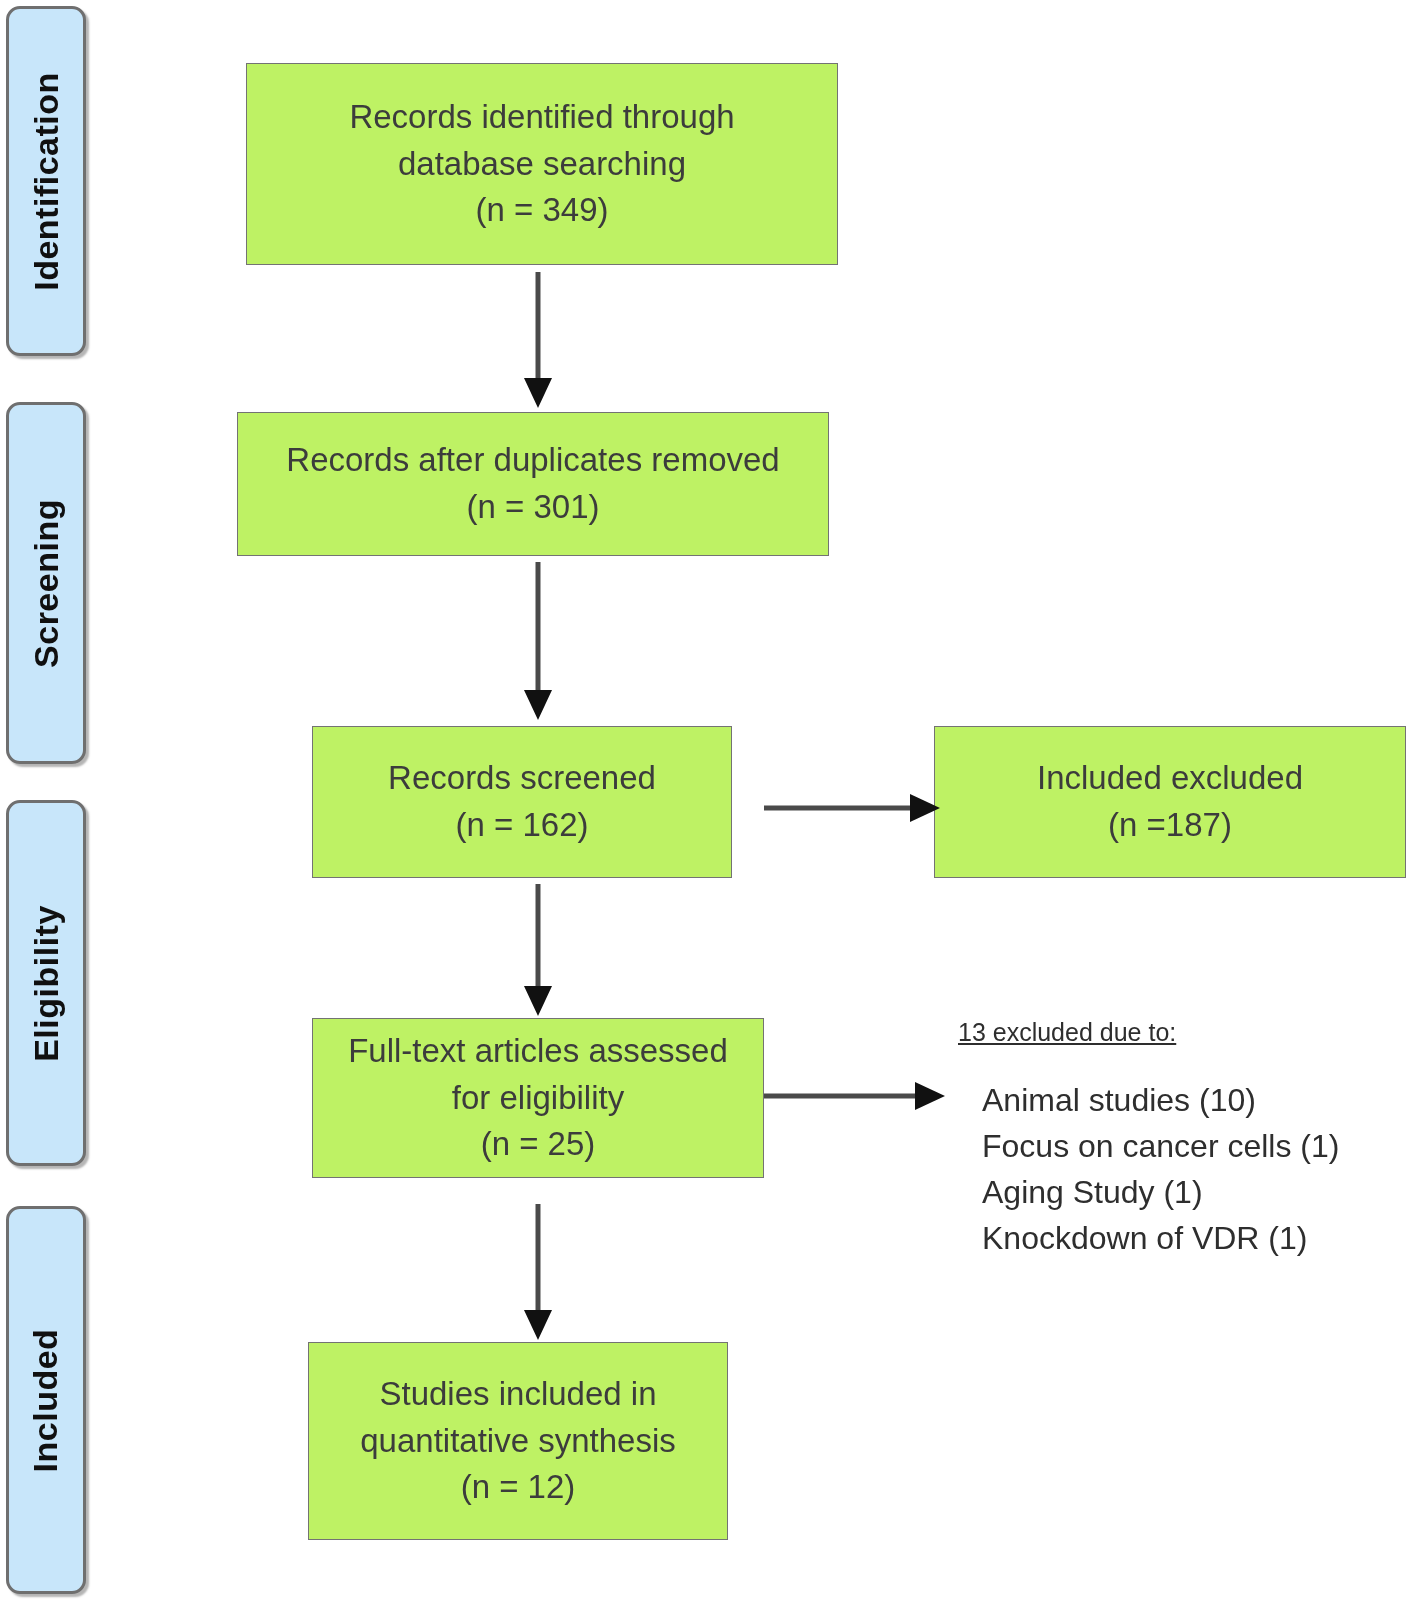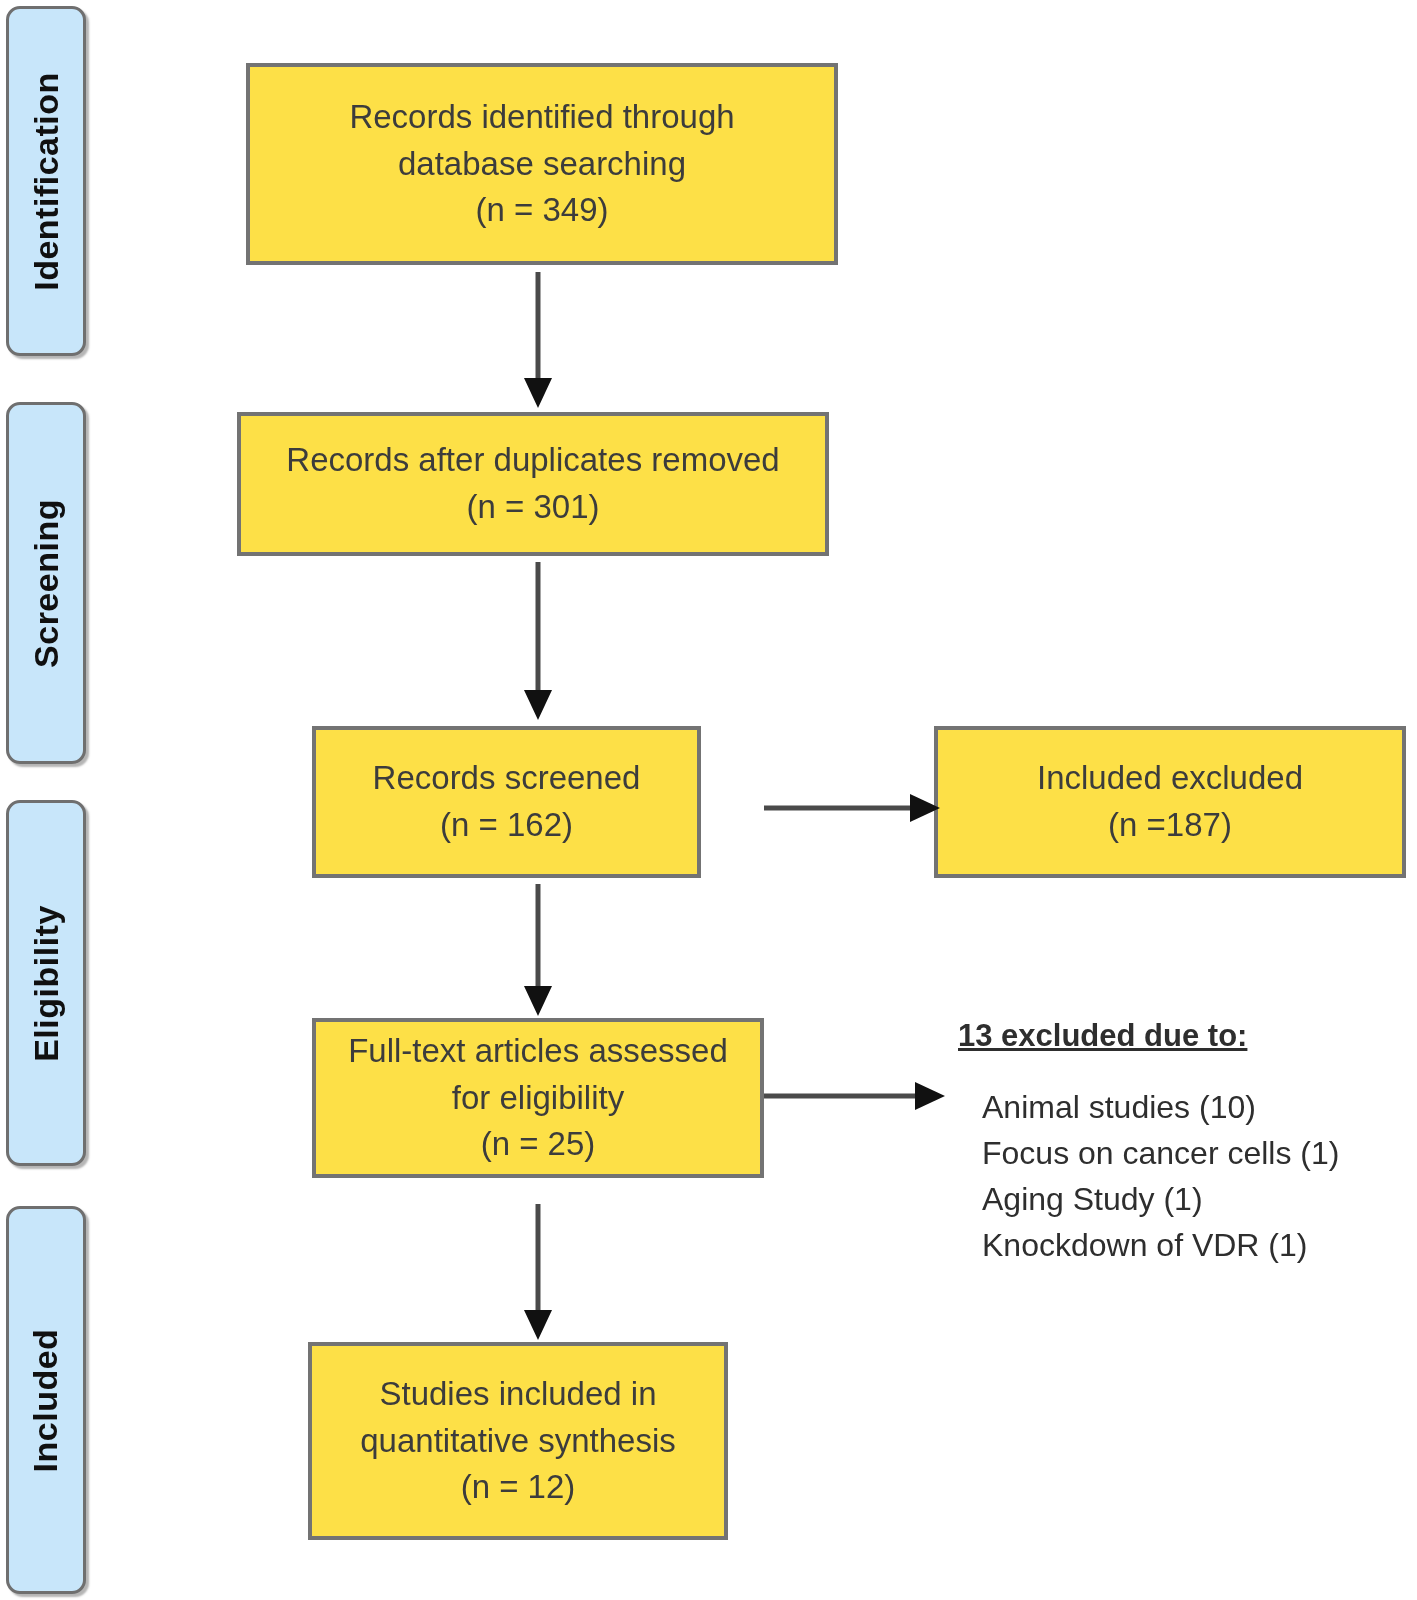--- a/index.html
+++ b/index.html
@@ -36,44 +36,44 @@
     font-weight: bold;
     font-size: 34px;
     color: #101010;
     letter-spacing: 0.5px;
   }
 
   
   .flow-box {
     position: absolute;
     box-sizing: border-box;
-    background: #fde047;
-    border: 4px solid #737373;
+    background: #bef264;
+    border: 1px solid #737373;
     display: flex;
     flex-direction: column;
     align-items: center;
     justify-content: center;
     text-align: center;
   }
   .flow-box .line {
     font-size: 33px;
     color: #3c3c3c;
     line-height: 1.42;
     white-space: nowrap;
   }
 
   
   .reason-block {
     position: absolute;
     text-align: left;
   }
   .reason-title {
-    font-size: 31px;
+    font-size: 25px;
     color: #2e2e2e;
-    font-weight: bold;
+    font-weight: normal;
     text-decoration: underline;
     white-space: nowrap;
     margin-bottom: 30px;
   }
   .reason-item {
     font-size: 32px;
     color: #2e2e2e;
     line-height: 1.44;
     white-space: nowrap;
     margin-left: 24px;
@@ -110,21 +110,21 @@
     <div class="line">Records identified through</div>
     <div class="line">database searching</div>
     <div class="line">(n = 349)</div>
   </div>
 
   <div class="flow-box" style="left:237px; top:412px; width:592px; height:144px;">
     <div class="line">Records after duplicates removed</div>
     <div class="line">(n = 301)</div>
   </div>
 
-  <div class="flow-box" style="left:312px; top:726px; width:389px; height:152px;text-align:center;">
+  <div class="flow-box" style="left:312px; top:726px; width:420px; height:152px;text-align:center;">
     <div class="line">Records screened</div>
     <div class="line">(n = 162)</div>
   </div>
 
   <div class="flow-box" style="left:934px; top:726px; width:472px; height:152px;">
     <div class="line">Included excluded</div>
     <div class="line">(n =187)</div>
   </div>
 
   <div class="flow-box" style="left:312px; top:1018px; width:452px; height:160px;">

